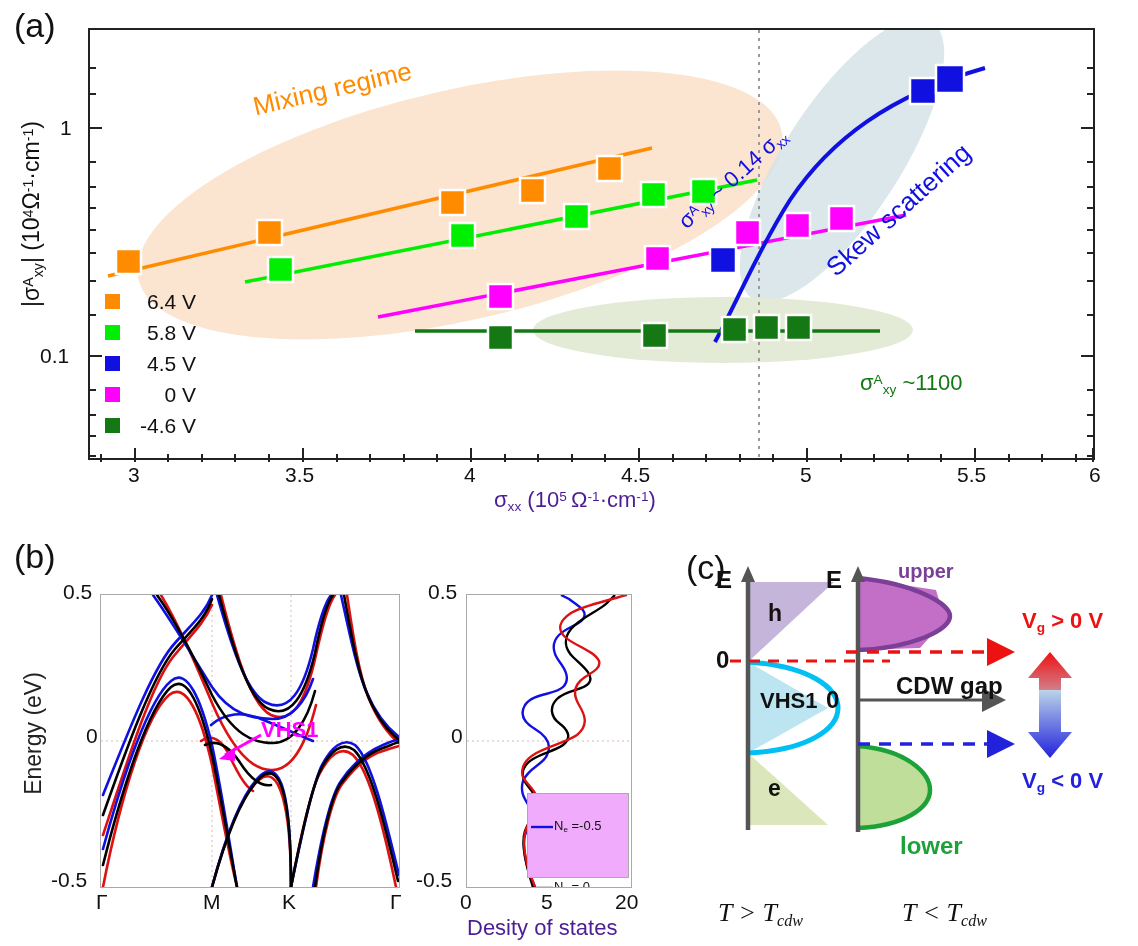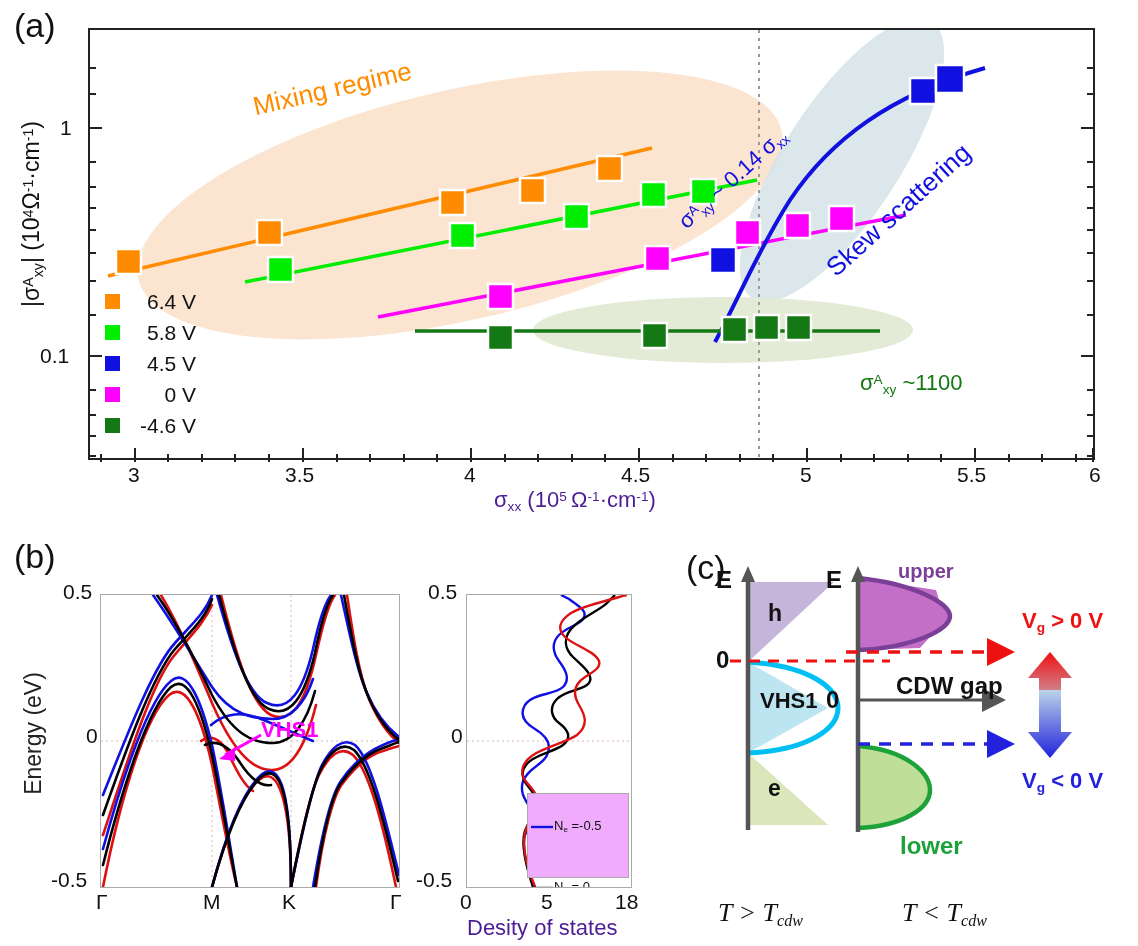--- a/index.html
+++ b/index.html
@@ -307,21 +307,21 @@
       <svg width="24" height="10">
           <line x1="1" y1="5" x2="23" y2="5" stroke="#DD1111" stroke-width="2.4"></line>
         </svg>
       <span class="small-lbl" style="font-size:13px;color:#111;">N<sub>e</sub><span> = 0.5</span></span>
     </div>
   </div>
 </div>
 
 <div class="abs tick-lbl" style="left:460px;top:890px;">0</div>
 <div class="abs tick-lbl" style="left:541px;top:890px;">5</div>
-<div class="abs tick-lbl" style="left:615px;top:890px;">18</div>
+<div class="abs tick-lbl" style="left:615px;top:890px;">20</div>
 <div class="abs axis-title" style="left:467px;top:915px;">Desity of states</div>
 
 <div class="abs panel-label" style="left:686px;top:548px;">(c)</div>
 
 <svg class="abs" style="left:660px;top:560px;" width="478" height="330">
   <defs>
     <linearGradient id="gradUp" x1="0" y1="1" x2="0" y2="0">
       <stop offset="0%" stop-color="#BCD4E8"></stop>
       <stop offset="100%" stop-color="#EE1111"></stop>
     </linearGradient>

